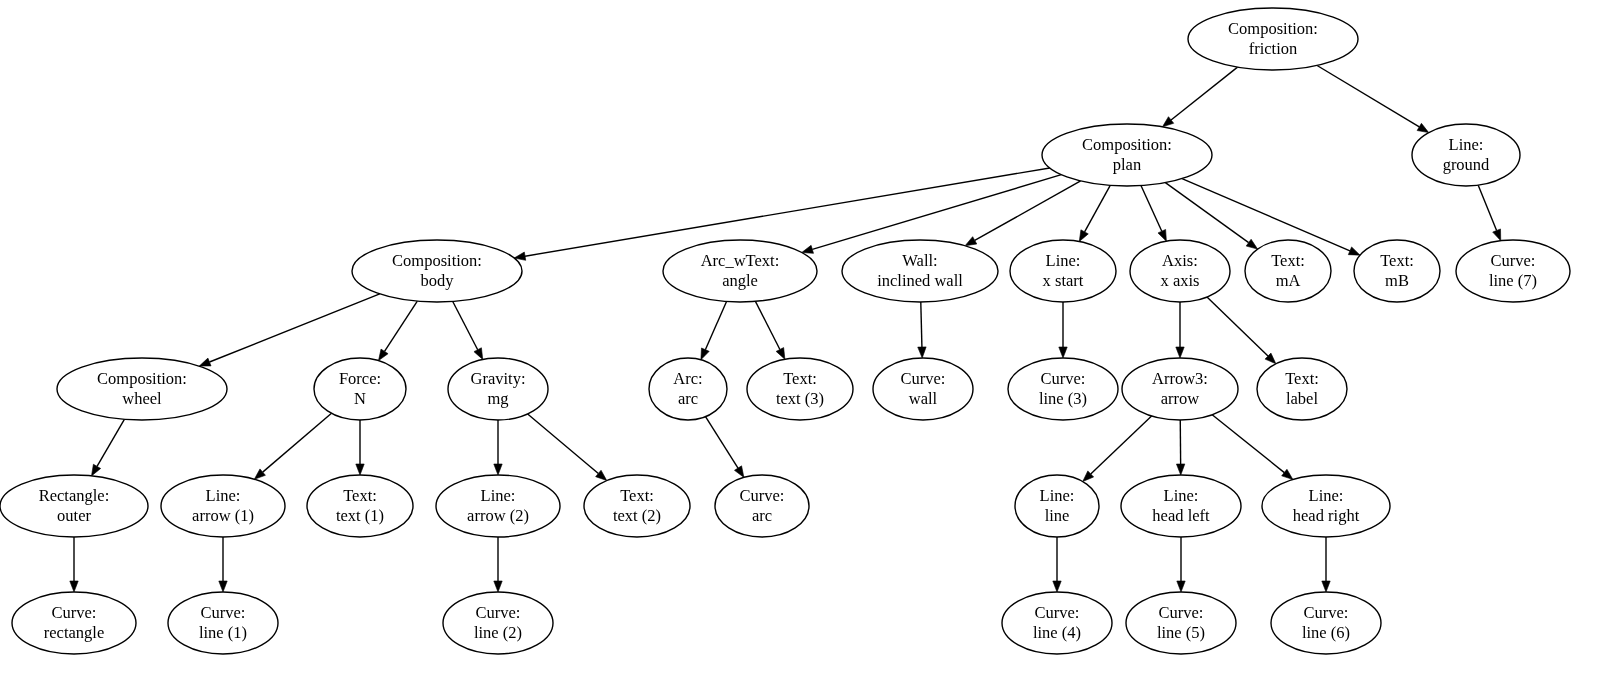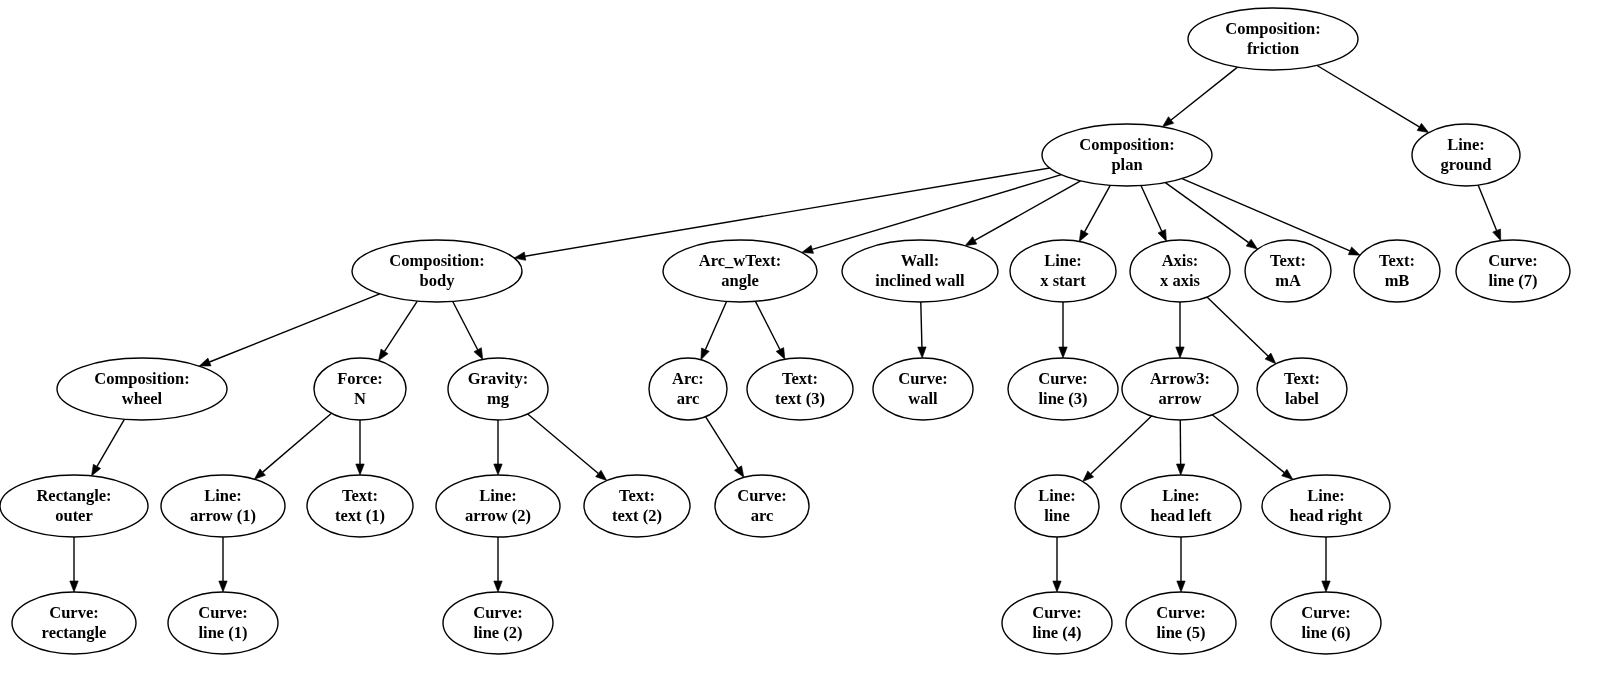--- a/index.html
+++ b/index.html
@@ -7,21 +7,20 @@
     padding: 0;
     background: #ffffff;
   }
   #graph-root {
     position: relative;
     width: 1614px;
     height: 681px;
     background: #ffffff;
     font-family: "Liberation Serif", "DejaVu Serif", serif;
     overflow: hidden;
-    font-weight: bold;
   }
   svg#graph-svg {
     display: block;
     width: 1614px;
     height: 681px;
   }
   .node-ellipse {
     fill: #ffffff;
     stroke: #000000;
     stroke-width: 1.4;

